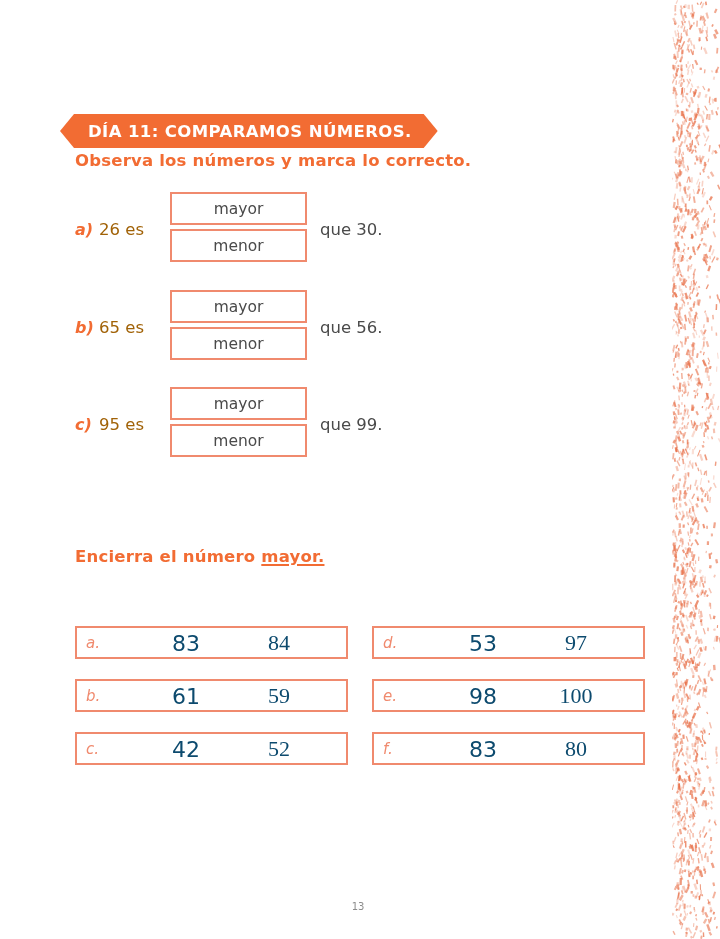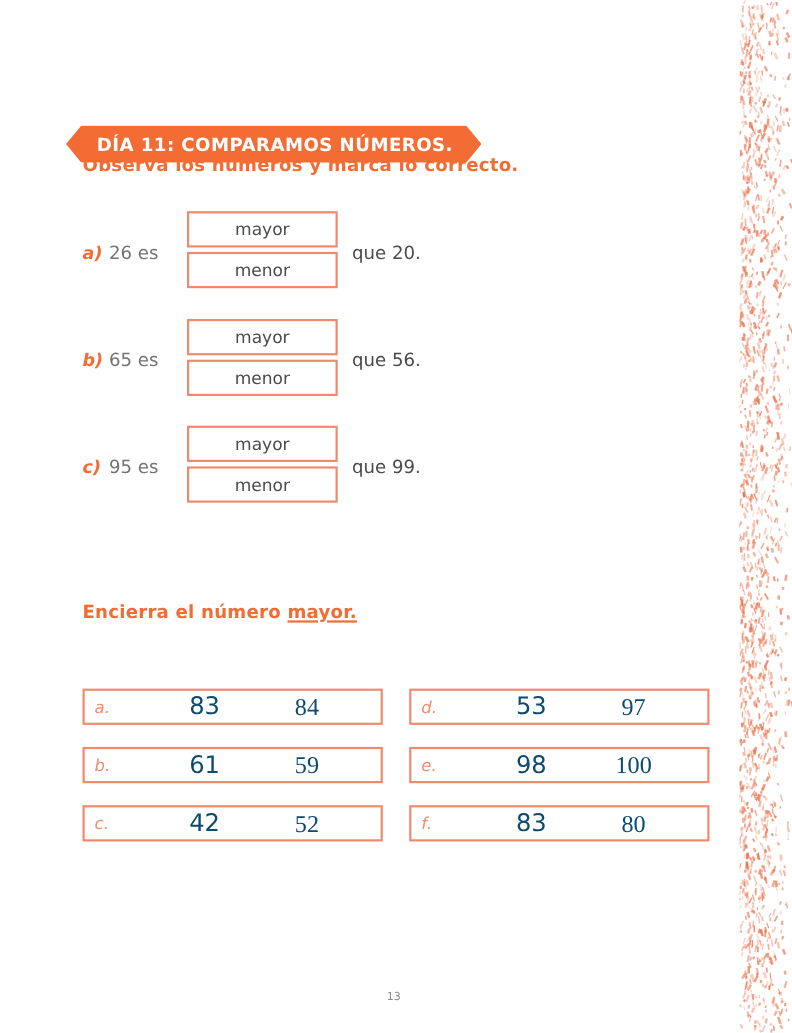--- a/index.html
+++ b/index.html
@@ -65,21 +65,21 @@
 
   
   .prompt {
     position: absolute;
     color: #F26C33;
     font-size: 16.5px;
     font-weight: bold;
     letter-spacing: 0.2px;
     white-space: nowrap;
   }
-  #prompt-1 { left: 75px; top: 140px; }
+  #prompt-1 { left: 75px; top: 151px; }
   #prompt-2 { left: 75px; top: 547px; }
   .prompt .underlined {
     text-decoration: underline;
     text-underline-offset: 2px;
     text-decoration-thickness: 2px;
     margin-top: 45px;
   }
 
   
   .cmp-row {
@@ -98,21 +98,21 @@
     top: 28px;
     color: #F26C33;
     font-size: 16px;
     font-weight: bold;
     font-style: italic;
   }
   .cmp-lead {
     position: absolute;
     left: 24px;
     top: 28px;
-    color: #737373;
+    color: #a16207;
     font-size: 16.5px;
     white-space: nowrap;
   }
   .cmp-options {
     position: absolute;
     left: 95px;
     top: 0;
     width: 113px;
   }
   .opt-box {
@@ -1713,21 +1713,21 @@
 
   <div class="prompt" id="prompt-1">Observa los números y marca lo correcto.</div>
 
   <div class="cmp-row" id="cmp-a">
     <span class="cmp-letter">a)</span>
     <span class="cmp-lead">26 es</span>
     <div class="cmp-options">
       <div class="opt-box">mayor</div>
       <div class="opt-box second">menor</div>
     </div>
-    <span class="cmp-tail">que 20.</span>
+    <span class="cmp-tail">que 30.</span>
   </div>
 
   <div class="cmp-row" id="cmp-b">
     <span class="cmp-letter">b)</span>
     <span class="cmp-lead">65 es</span>
     <div class="cmp-options">
       <div class="opt-box">mayor</div>
       <div class="opt-box second">menor</div>
     </div>
     <span class="cmp-tail">que 56.</span>

